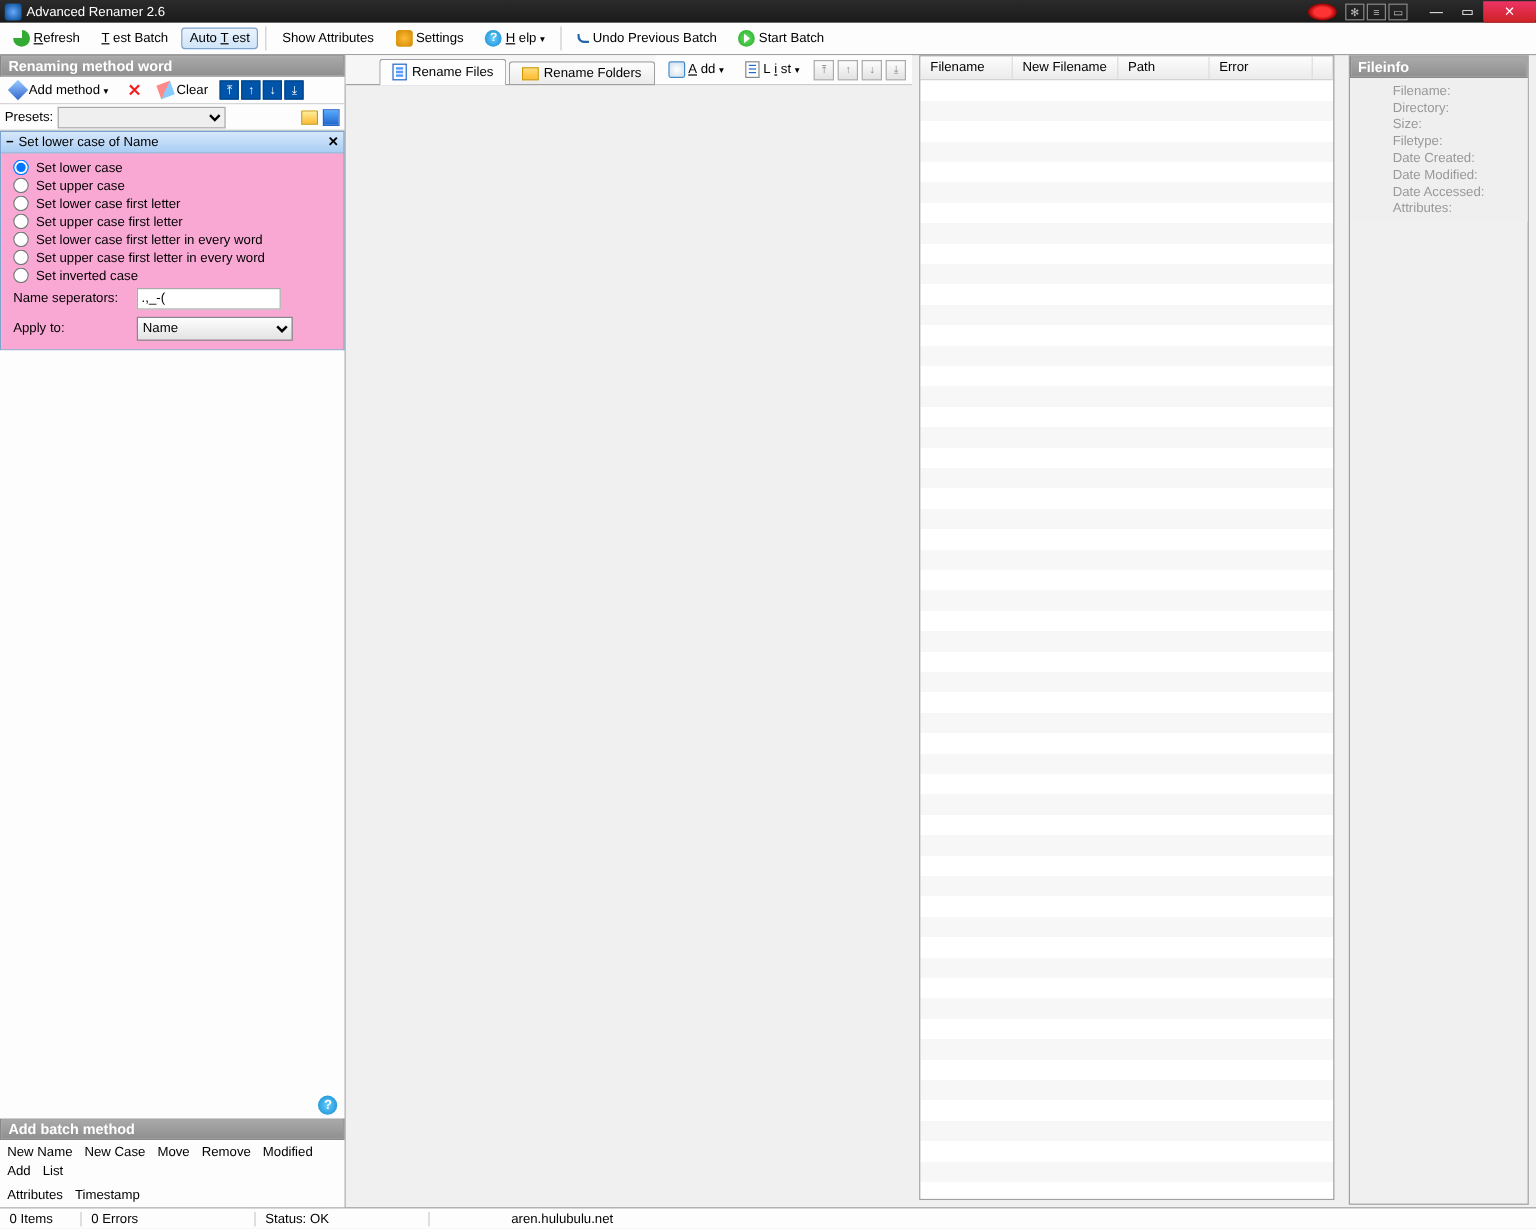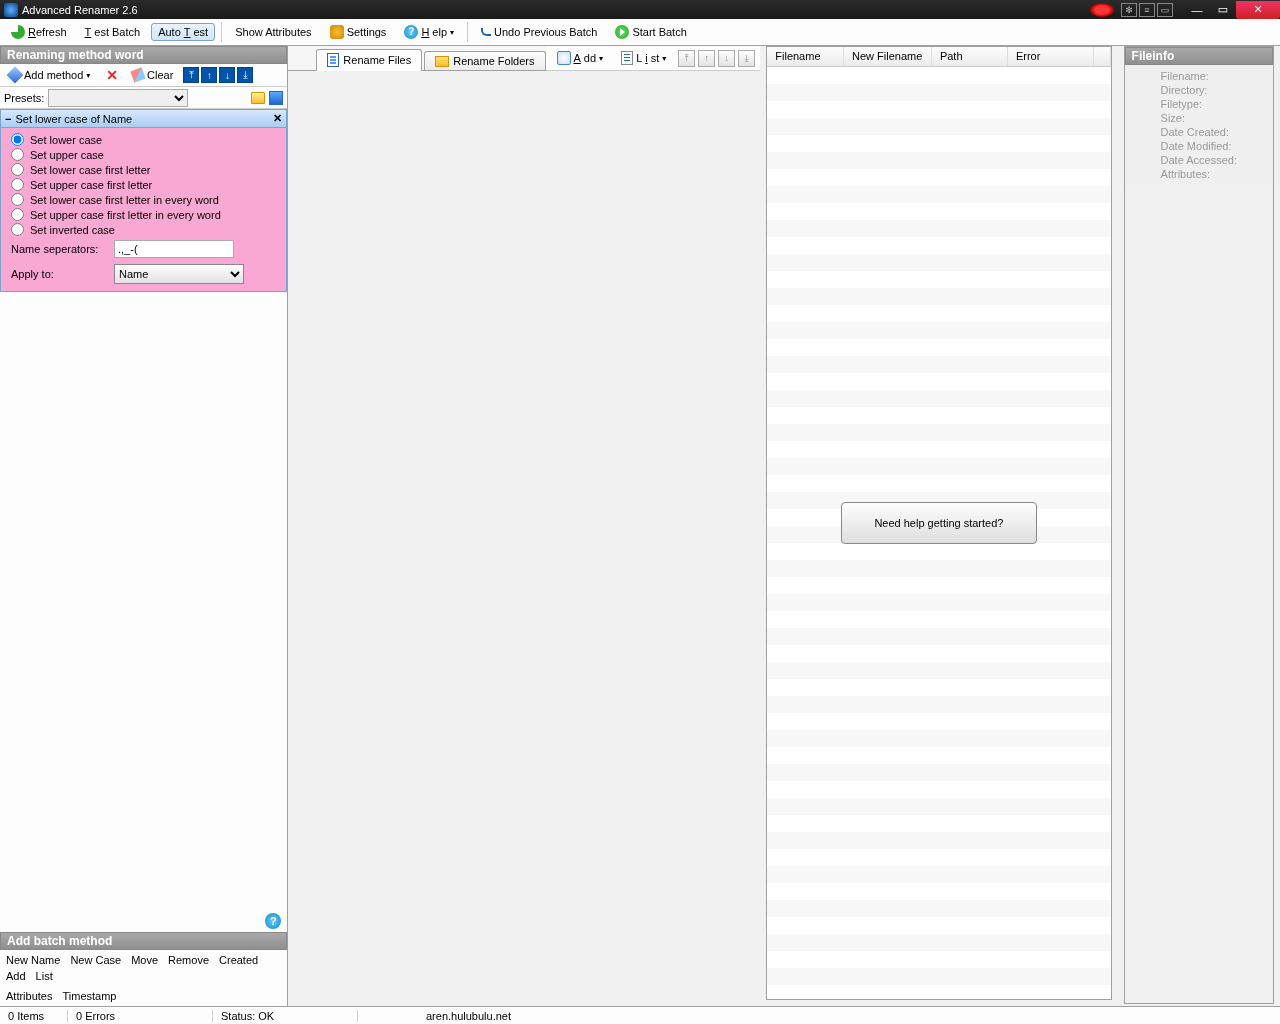--- a/index.html
+++ b/index.html
@@ -248,21 +248,21 @@
       <div class="help-icon">?</div>
     </div>
 
     <div class="batch-panel">
       <div class="panel-header">Add batch method</div>
       <div class="batch-body">
         <span>New Name</span>
         <span>New Case</span>
         <span>Move</span>
         <span>Remove</span>
-        <span>Created</span>
+        <span>Modified</span>
         <span>Add</span>
         <span>List</span>
         <span style="width:100%;height:0"></span>
         <span>Attributes</span>
         <span>Timestamp</span>
       </div>
     </div>
   </div>
 
   <div class="right-panel">
@@ -288,29 +288,28 @@
     </div>
     <div class="file-table">
       <div class="table-header">
         <div class="col" style="width:98px">Filename</div>
         <div class="col" style="width:113px">New Filename</div>
         <div class="col" style="width:97px">Path</div>
         <div class="col" style="width:110px">Error</div>
         <div class="col" style="flex:1"></div>
       </div>
       <div class="table-rows"></div>
-      <div class="help-button">Need help getting started?</div>
     </div>
     <div class="fileinfo-panel">
       <div class="panel-header">Fileinfo</div>
       <div class="fileinfo-body">
         <div>Filename:</div>
         <div>Directory:</div>
+        <div>Size:</div>
         <div>Filetype:</div>
-        <div>Size:</div>
         <div>Date Created:</div>
         <div>Date Modified:</div>
         <div>Date Accessed:</div>
         <div>Attributes:</div>
       </div>
     </div>
   </div>
 </div>
 
 <div class="statusbar">

